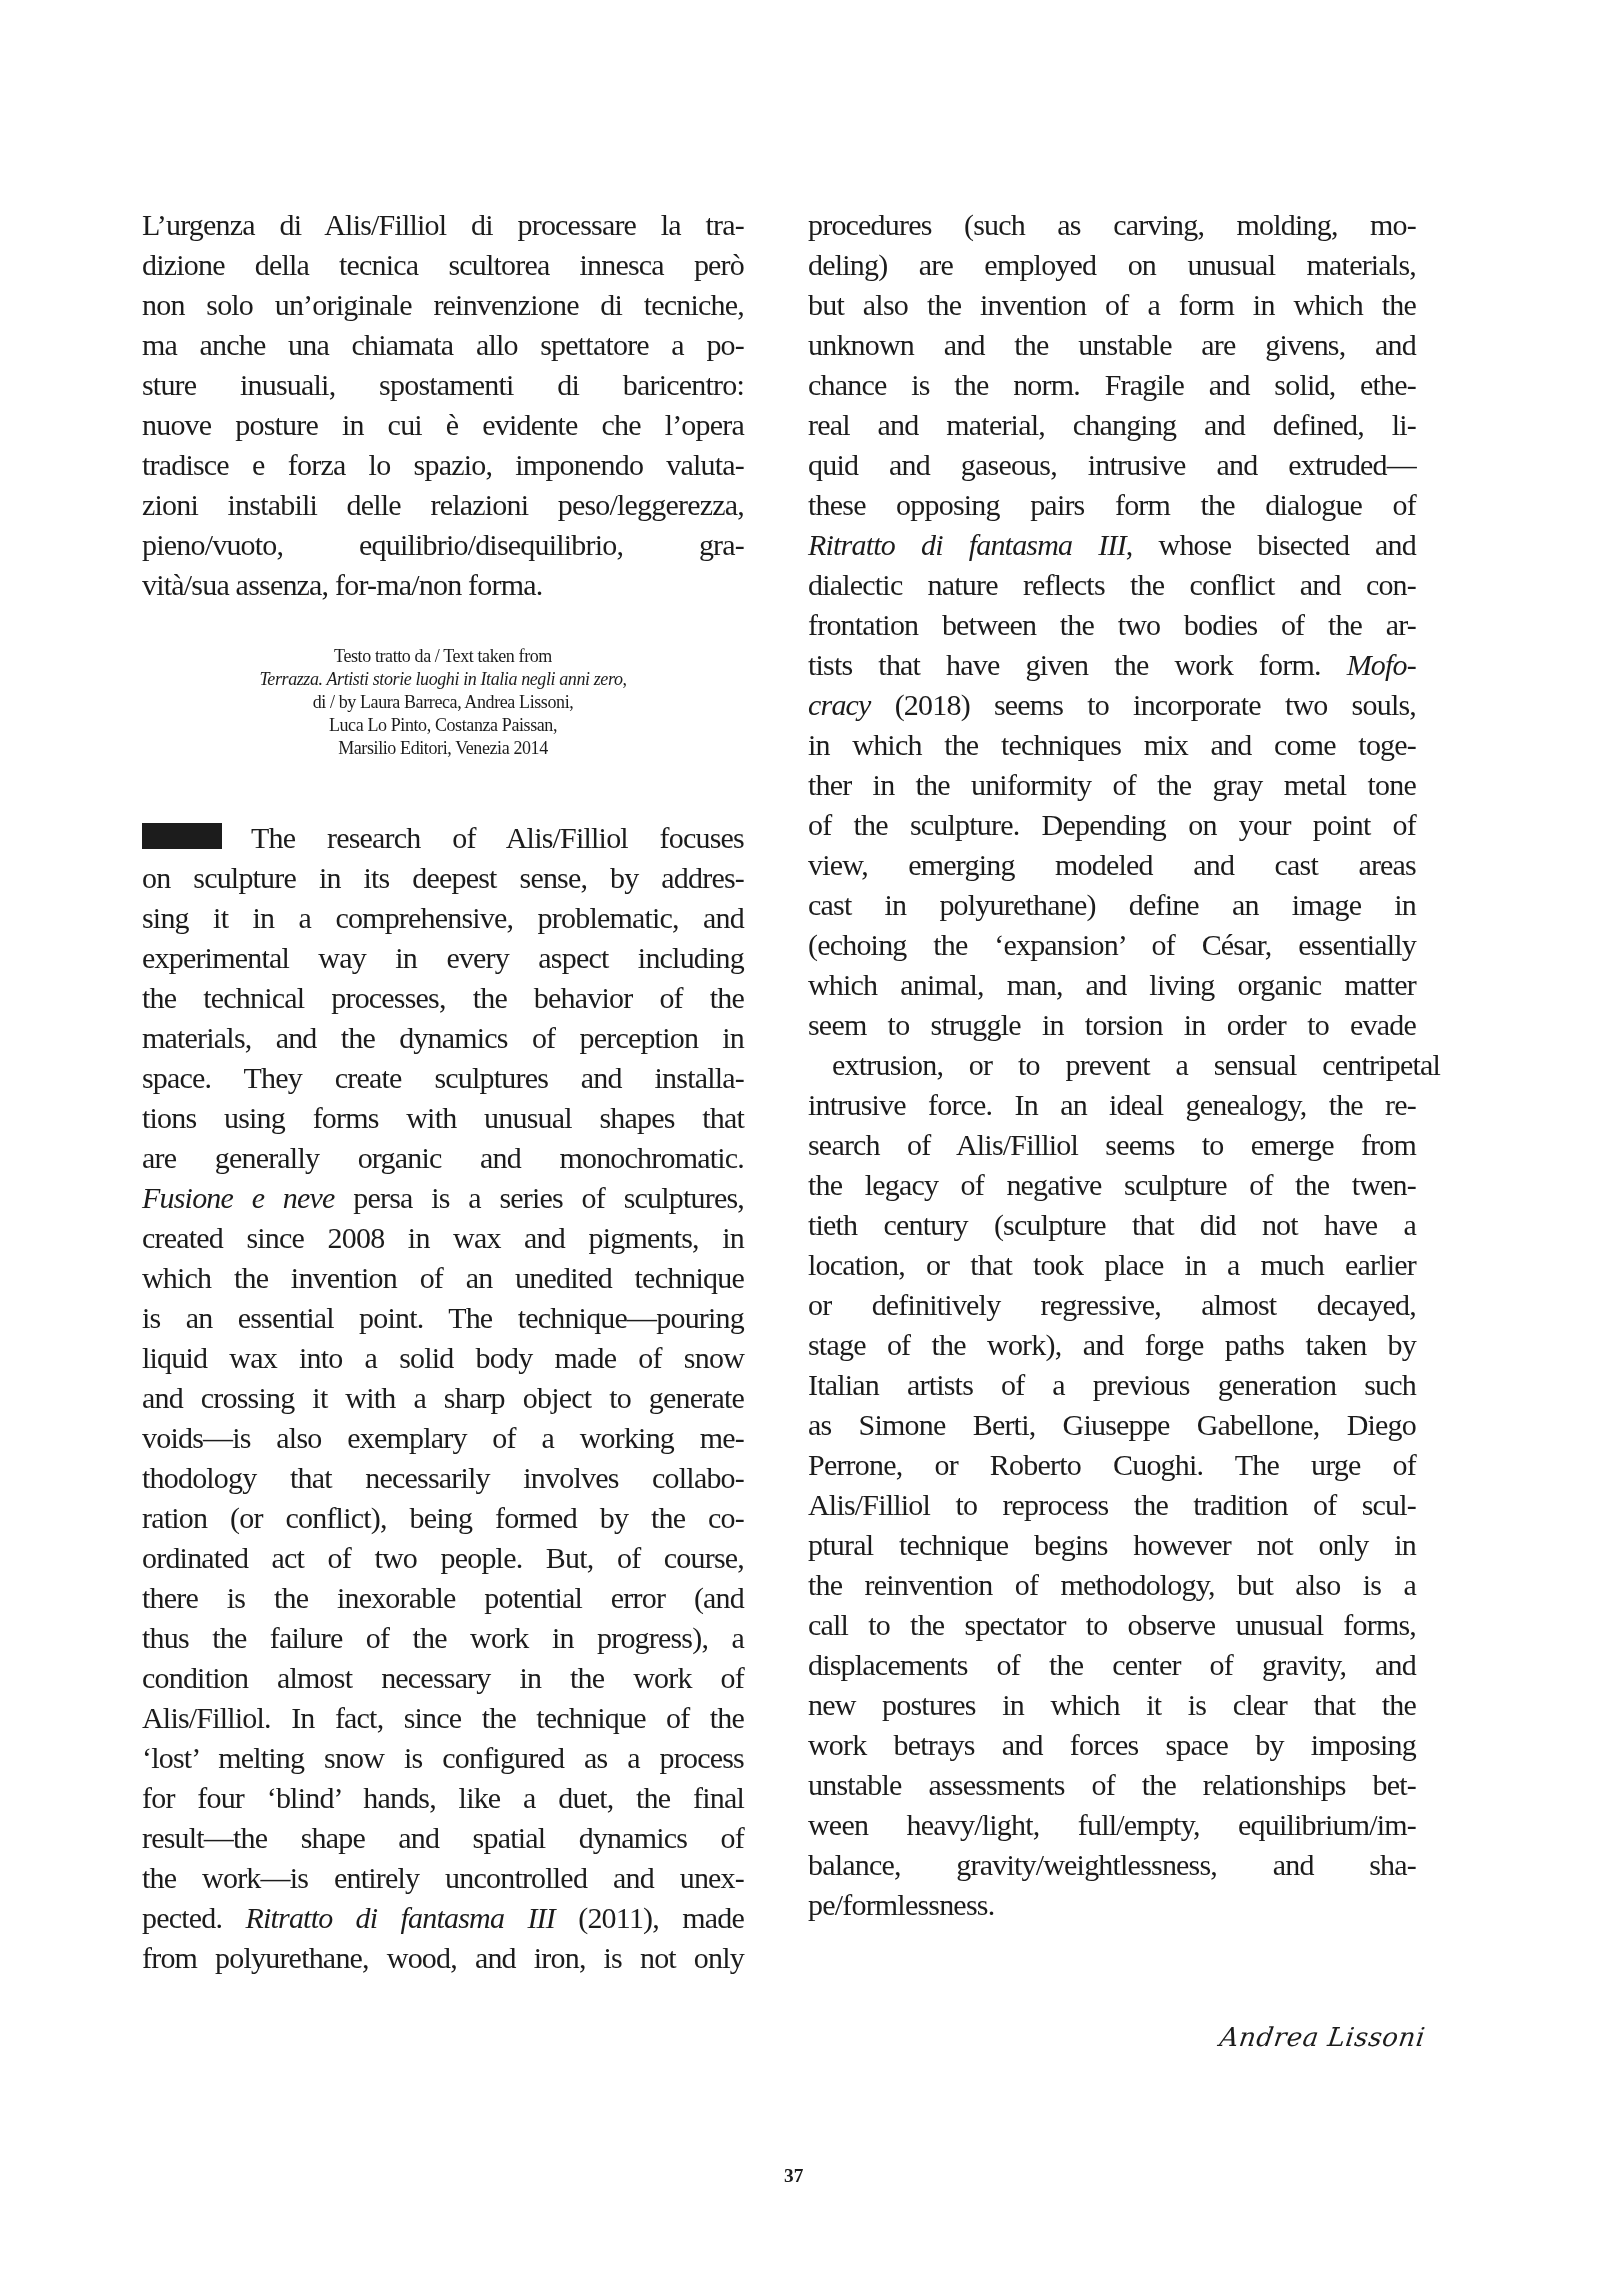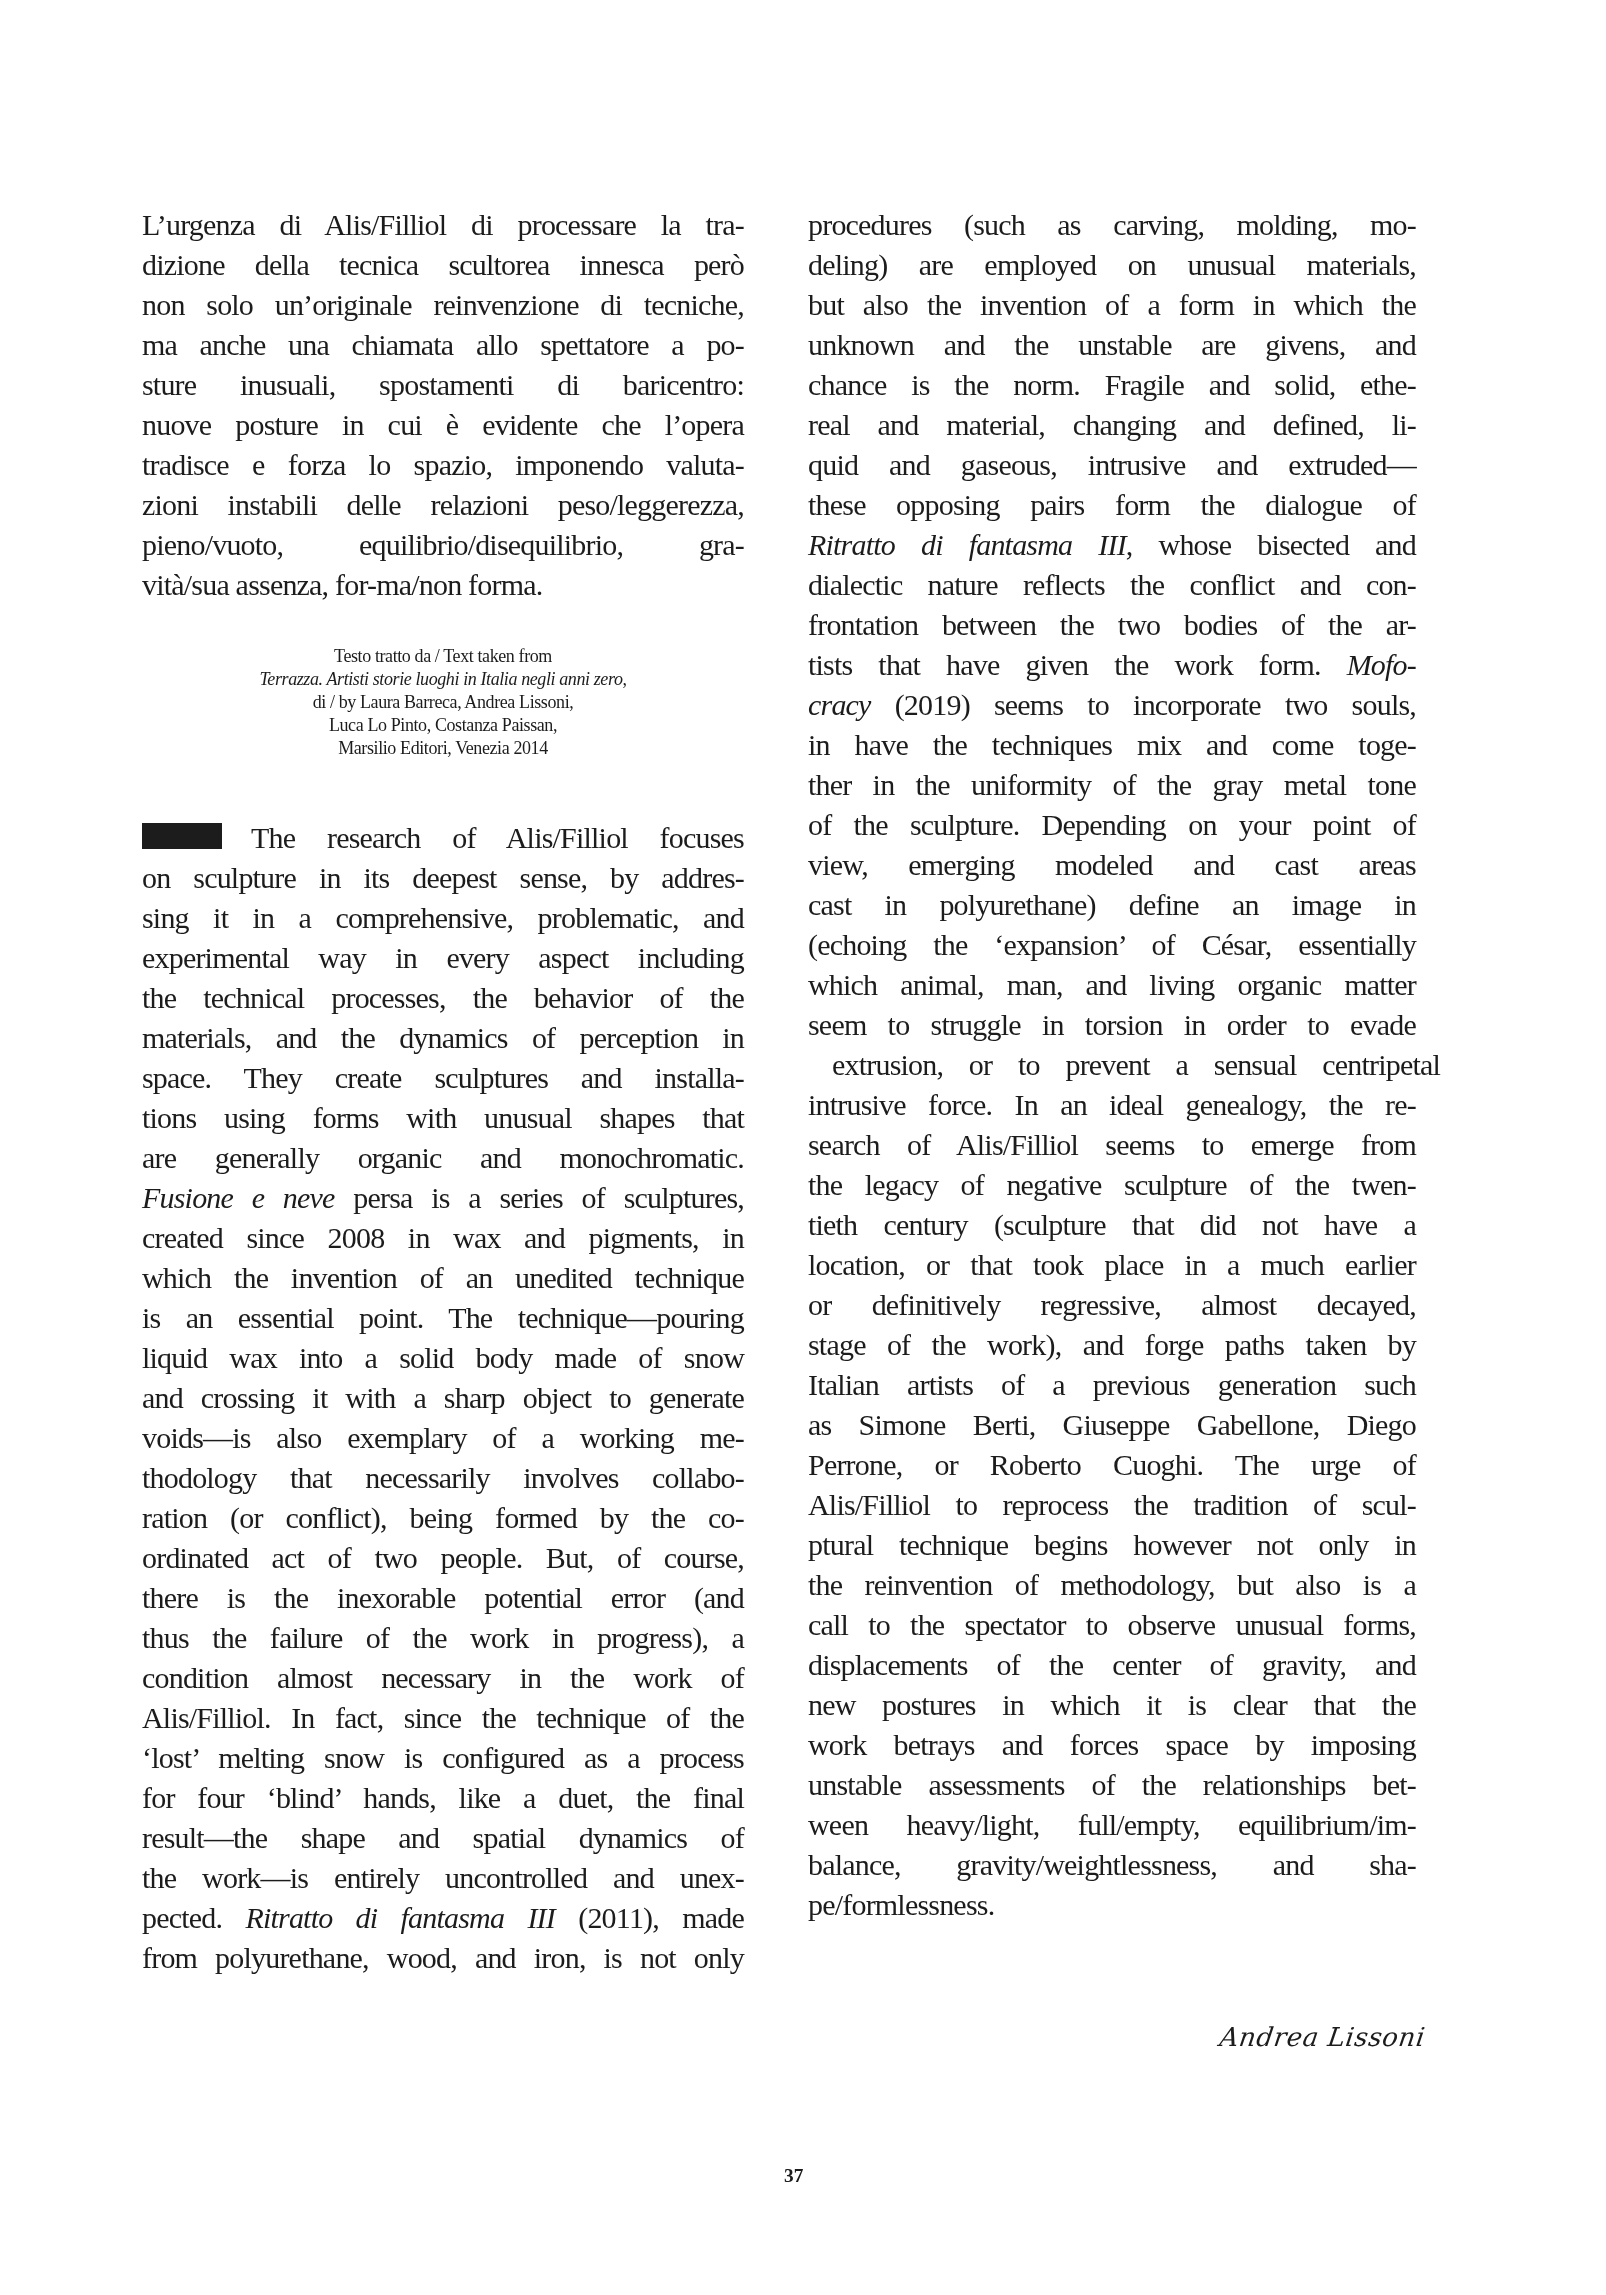--- a/index.html
+++ b/index.html
@@ -83,22 +83,22 @@
   <span class="line" style="width: 608px; display: block;">but also the invention of a form in which the</span>
   <span class="line" style="width: 608px; display: block;">unknown and the unstable are givens, and</span>
   <span class="line" style="width: 608px; display: block;">chance is the norm. Fragile and solid, ethe-</span>
   <span class="line" style="width: 608px; display: block;">real and material, changing and defined, li-</span>
   <span class="line" style="width: 608px; display: block;">quid and gaseous, intrusive and extruded—</span>
   <span class="line" style="width: 608px; display: block;">these opposing pairs form the dialogue of</span>
   <span class="line" style="width: 608px; display: block;"><i>Ritratto di fantasma III</i><span>, whose bisected and</span></span>
   <span class="line" style="width: 608px; display: block;">dialectic nature reflects the conflict and con-</span>
   <span class="line" style="width: 608px; display: block;">frontation between the two bodies of the ar-</span>
   <span class="line" style="width: 608px; display: block;"><span>tists that have given the work form. </span><i>Mofo-</i></span>
-  <span class="line" style="width: 608px; display: block;"><i>cracy</i><span> (2019) seems to incorporate two souls,</span></span>
-  <span class="line" style="width: 608px; display: block;">in have the techniques mix and come toge-</span>
+  <span class="line" style="width: 608px; display: block;"><i>cracy</i><span> (2018) seems to incorporate two souls,</span></span>
+  <span class="line" style="width: 608px; display: block;">in which the techniques mix and come toge-</span>
   <span class="line" style="width: 608px; display: block;">ther in the uniformity of the gray metal tone</span>
   <span class="line" style="width: 608px; display: block;">of the sculpture. Depending on your point of</span>
   <span class="line" style="width: 608px; display: block;">view, emerging modeled and cast areas</span>
   <span class="line" style="width: 608px; display: block;">cast in polyurethane) define an image in</span>
   <span class="line" style="width: 608px; display: block;">(echoing the ‘expansion’ of César, essentially</span>
   <span class="line" style="width: 608px; display: block;">which animal, man, and living organic matter</span>
   <span class="line" style="width: 608px; display: block;">seem to struggle in torsion in order to evade</span>
   <span class="line" style="width: 608px; display: block; margin-left: 24px;">extrusion, or to prevent a sensual centripetal</span>
   <span class="line" style="width: 608px; display: block;">intrusive force. In an ideal genealogy, the re-</span>
   <span class="line" style="width: 608px; display: block;">search of Alis/Filliol seems to emerge from</span>

